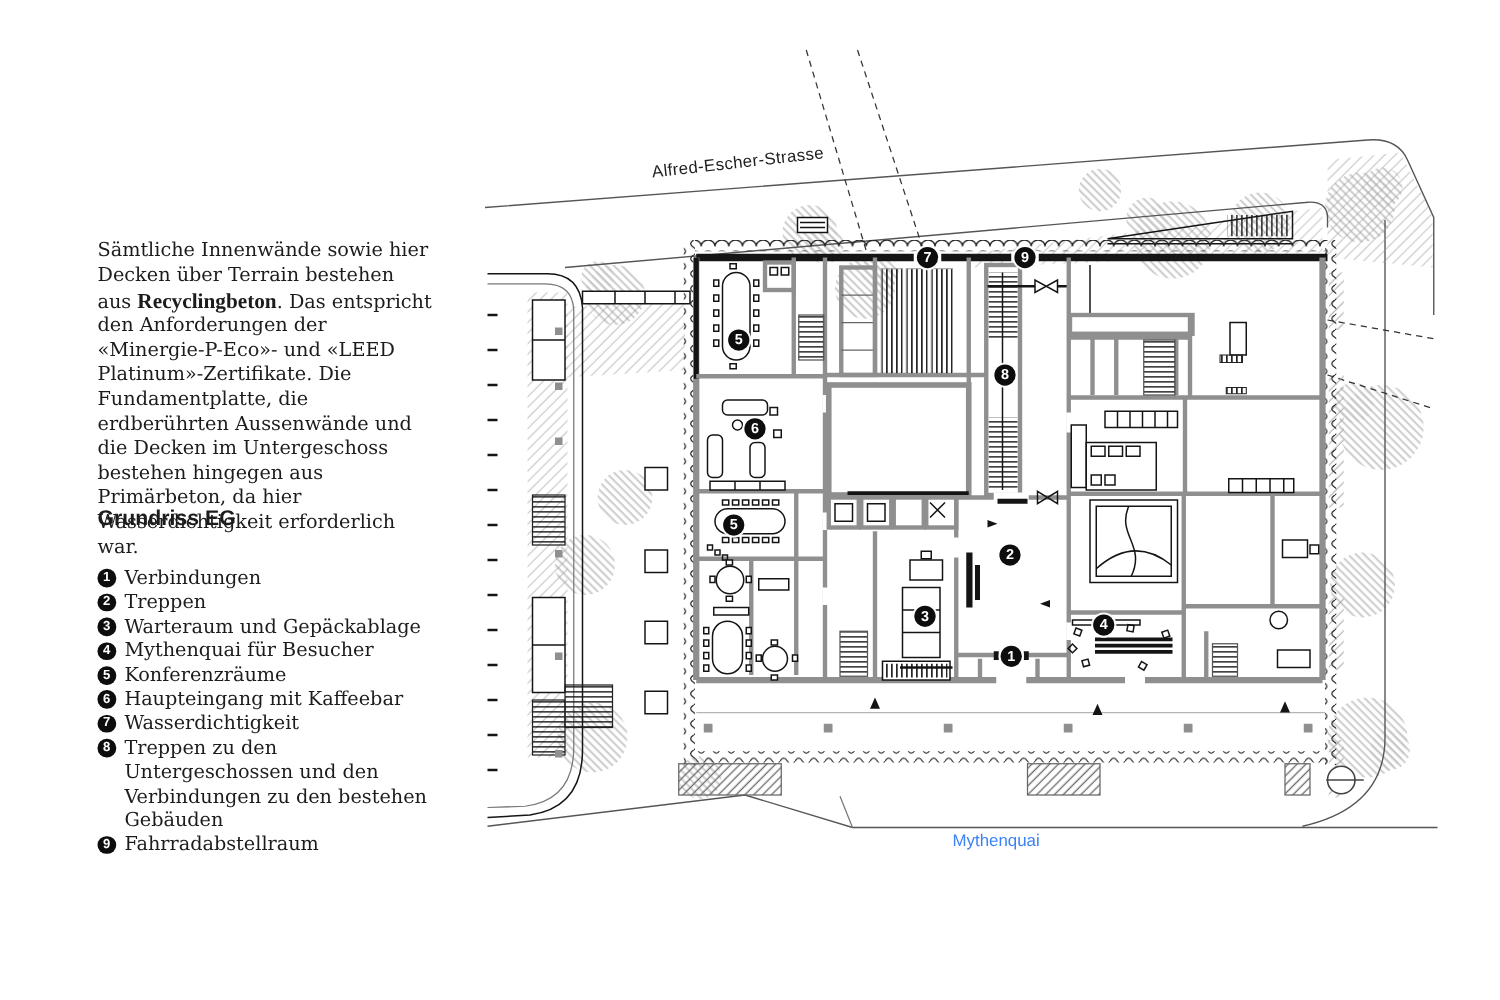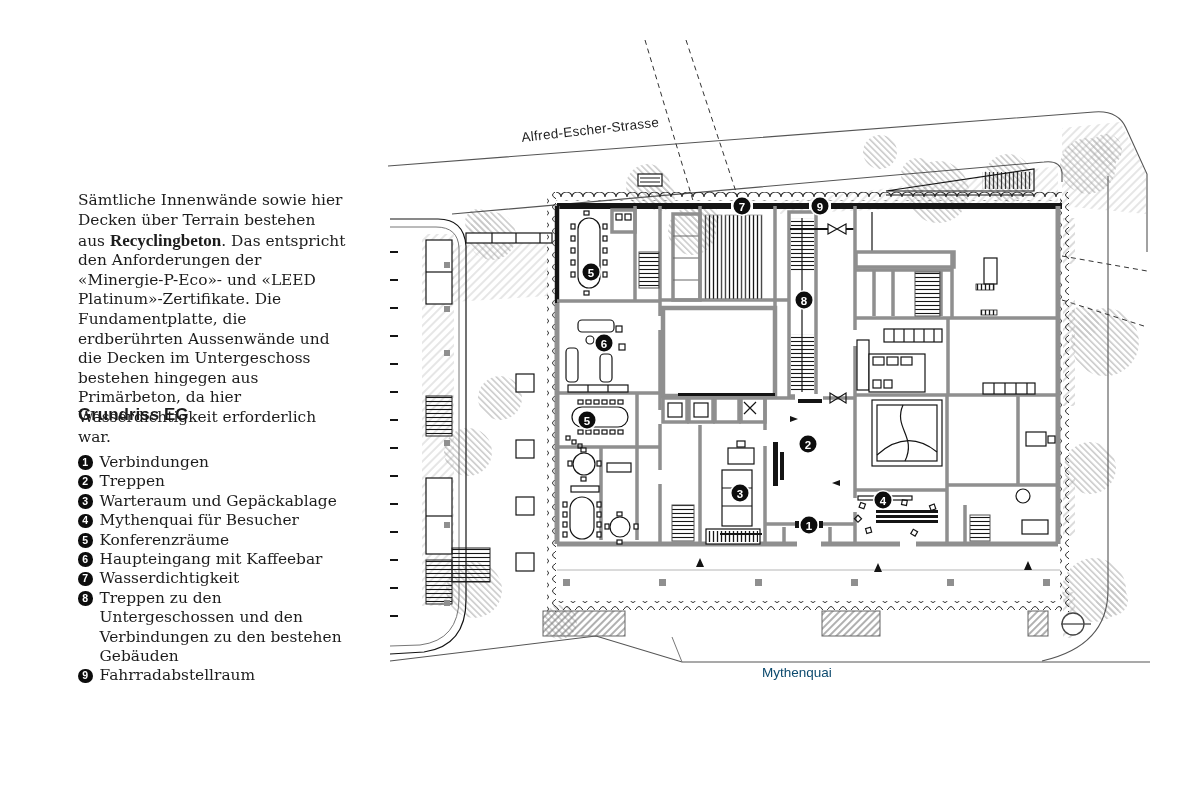--- a/index.html
+++ b/index.html
@@ -21,21 +21,21 @@
   .para b{font-family:Liberation Serif, serif;font-size:17px;font-weight:bold;}
   .plantitle{position:absolute;left:78px;top:405px;font-size:17px;font-weight:bold;color:#1c1c1c;}
   .legend{position:absolute;left:78px;top:453px;width:282px;
           font-family:"DejaVu Serif","Liberation Serif",serif;font-size:15.4px;line-height:19.4px;}
   .lgi{display:flex;gap:7px;margin-bottom:0px;align-items:flex-start;}
   .numc{flex:0 0 auto;width:14.5px;height:14.5px;margin-top:2.4px;border-radius:50%;
         background:#0d0d0d;color:#fff;display:flex;align-items:center;justify-content:center;
         font-family:"Liberation Sans",sans-serif;font-size:10.5px;font-weight:bold;}
   .street-top{position:absolute;left:521px;top:120px;width:180px;
         transform:rotate(-6.4deg);font-size:13.5px;letter-spacing:.3px;color:#1f1f1f;}
-  .street-bottom{position:absolute;left:762px;top:665px;font-size:13.5px;color:#0c4a6e;}
+  .street-bottom{position:absolute;left:762px;top:665px;font-size:13.5px;color:#3b82f6;}
   #markers{position:absolute;left:0;top:0;width:1200px;height:800px;pointer-events:none;}
   .pmk{position:absolute;width:17px;height:17px;border-radius:50%;background:#0d0d0d;color:#fff;
        display:flex;align-items:center;justify-content:center;font-size:11.5px;font-weight:bold;
        font-family:"Liberation Sans",sans-serif;transform:translate(-50%,-50%);
        box-shadow:0 0 0 1.6px rgba(255,255,255,.95);}
 </style>
 </head>
 <body>
 
 <div id="stage">

